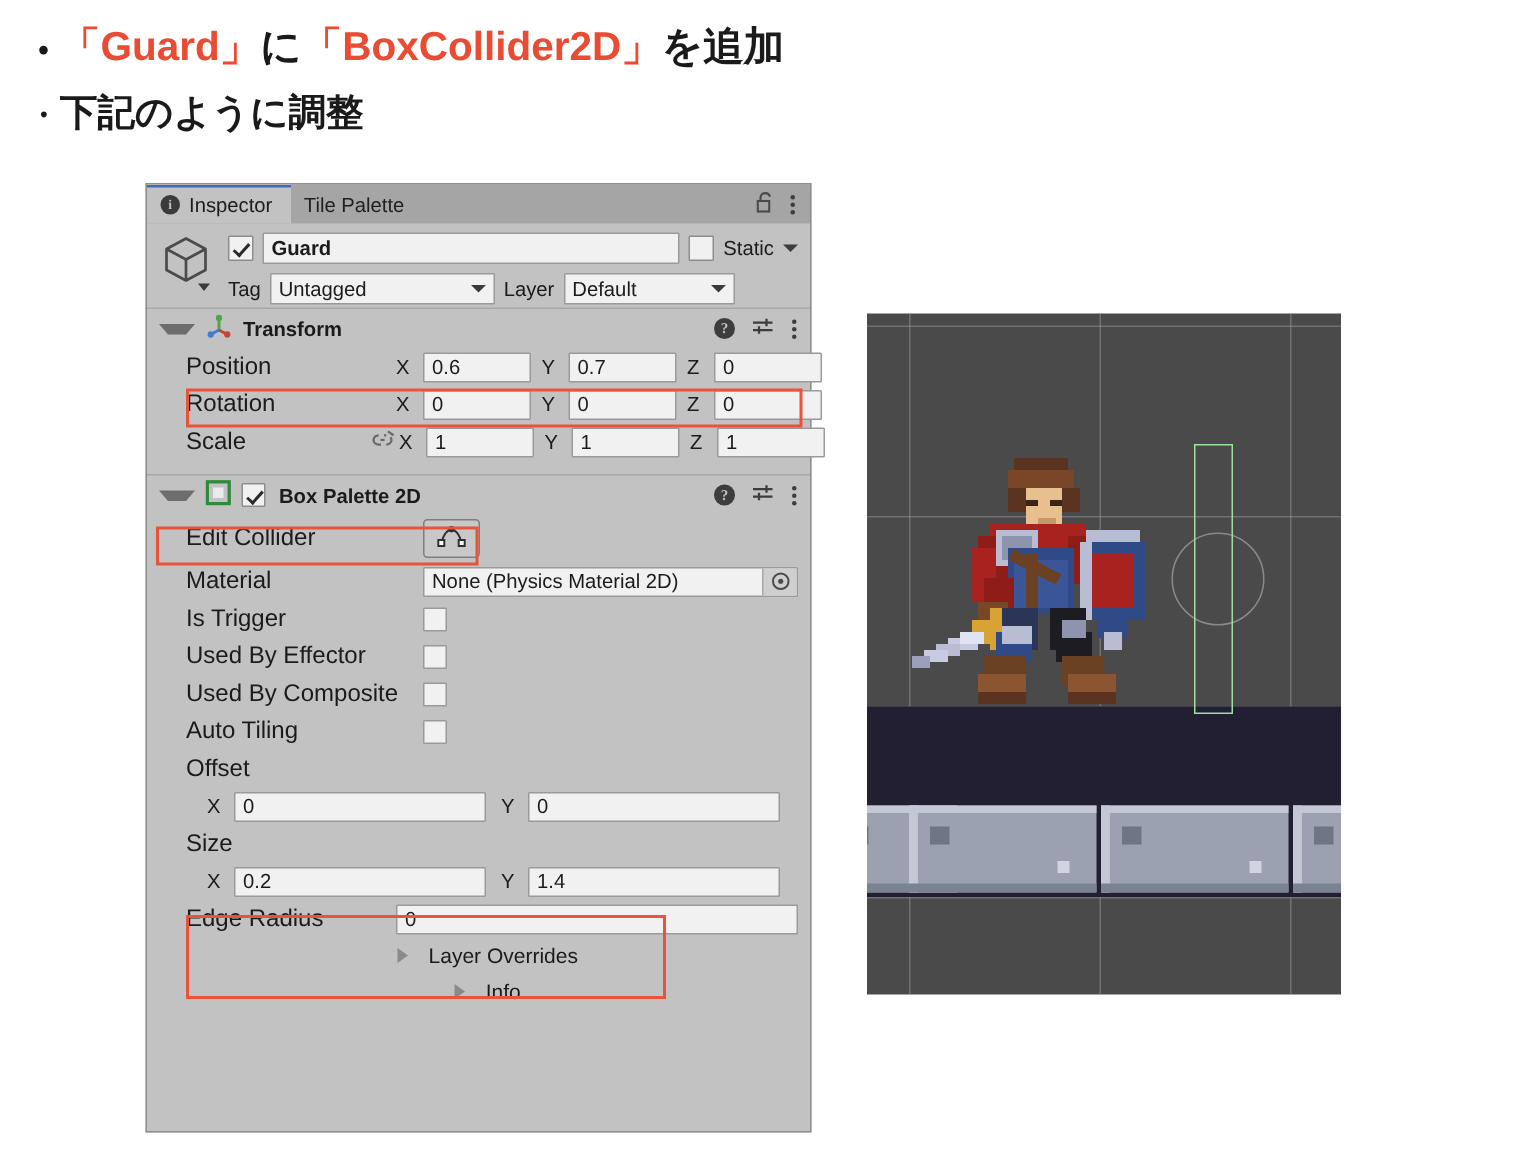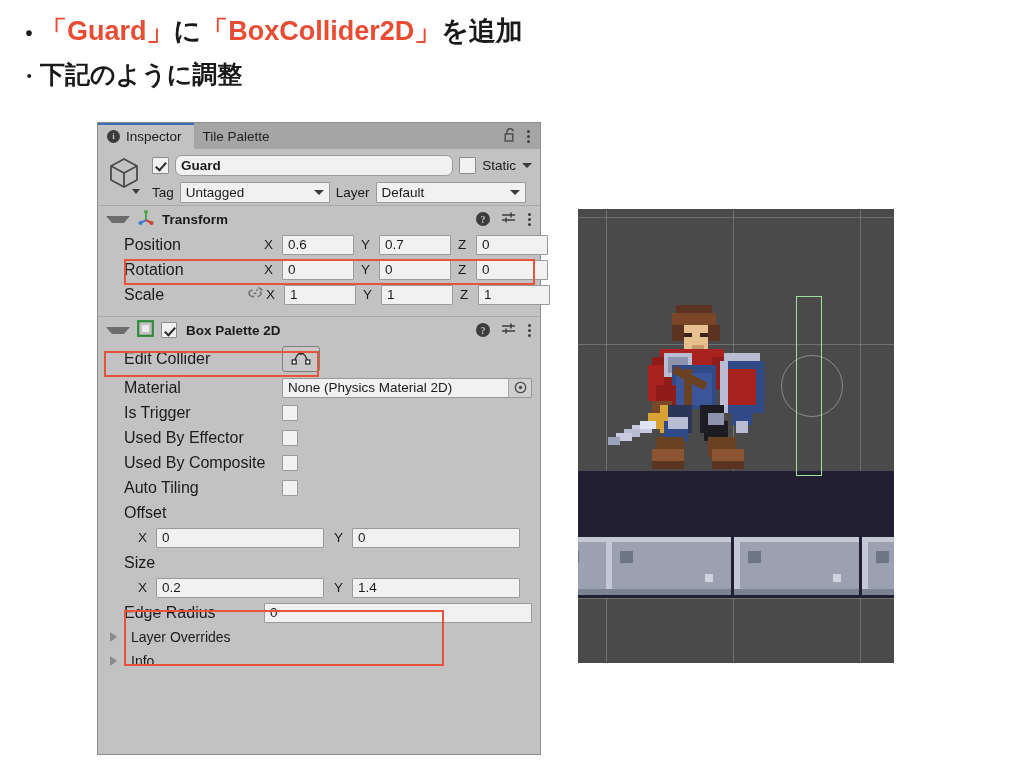--- a/index.html
+++ b/index.html
@@ -132,21 +132,21 @@
 
   .tf {
     background: #f1f1f1;
     border: 1px solid #9a9a9a;
     box-sizing: border-box;
     height: 21px;
     display: flex;
     align-items: center;
     padding: 0 5px;
     font-size: 13.5px;
-    border-radius: 7px;
+    border-radius: 1px;
     overflow: hidden;
     white-space: nowrap;
   }
   .tf.name { flex: 1; font-weight: bold; }
 
   .static-label { font-size: 13.5px; }
   .caret-dn {
     width: 0; height: 0;
     border-left: 5px solid transparent;
     border-right: 5px solid transparent;
@@ -282,20 +282,21 @@
     border-left: 1px solid #a8a8a8;
     display: flex; align-items: center; justify-content: center;
   }
 
   .foldrow {
     height: 24px;
     display: flex; align-items: center;
     gap: 7px;
     padding-left: 12px;
     font-size: 14px;
+    justify-content: center;
   }
 
   
   #scene {
     position: absolute;
     left: 578px;
     top: 209px;
     width: 316px;
     height: 454px;
     background: #4a4a4a;
@@ -414,21 +415,21 @@
         <span class="static-label">Static</span>
         <span class="caret-dn"></span>
       </div>
       <div class="go-row">
         <span class="lbl-sm">Tag</span>
         <div class="dd" style="width:150px">
           <span>Untagged</span>
           <span class="caret-dn"></span>
         </div>
         <span class="lbl-sm" style="">Layer</span>
-        <div class="dd" style="width:150px">
+        <div class="dd" style="width:114px">
           <span>Default</span>
           <span class="caret-dn"></span>
         </div>
       </div>
     </div>
   </div>
 
   <div class="comp-header">
     <span class="tri-dn"></span>
     <span>

